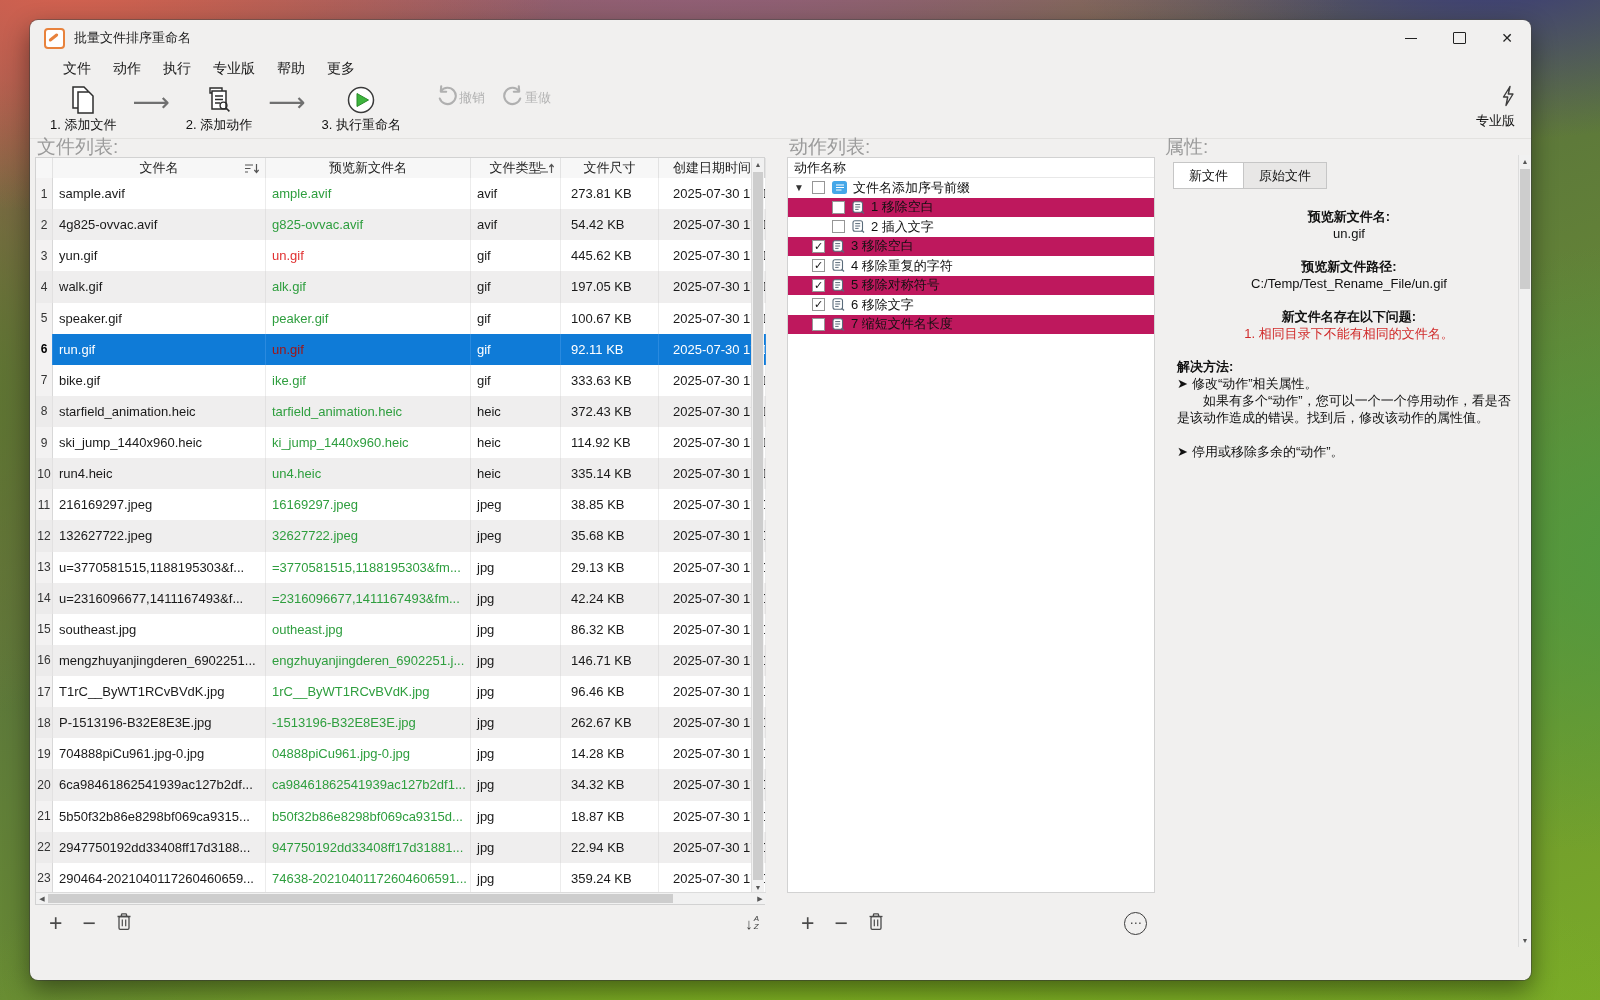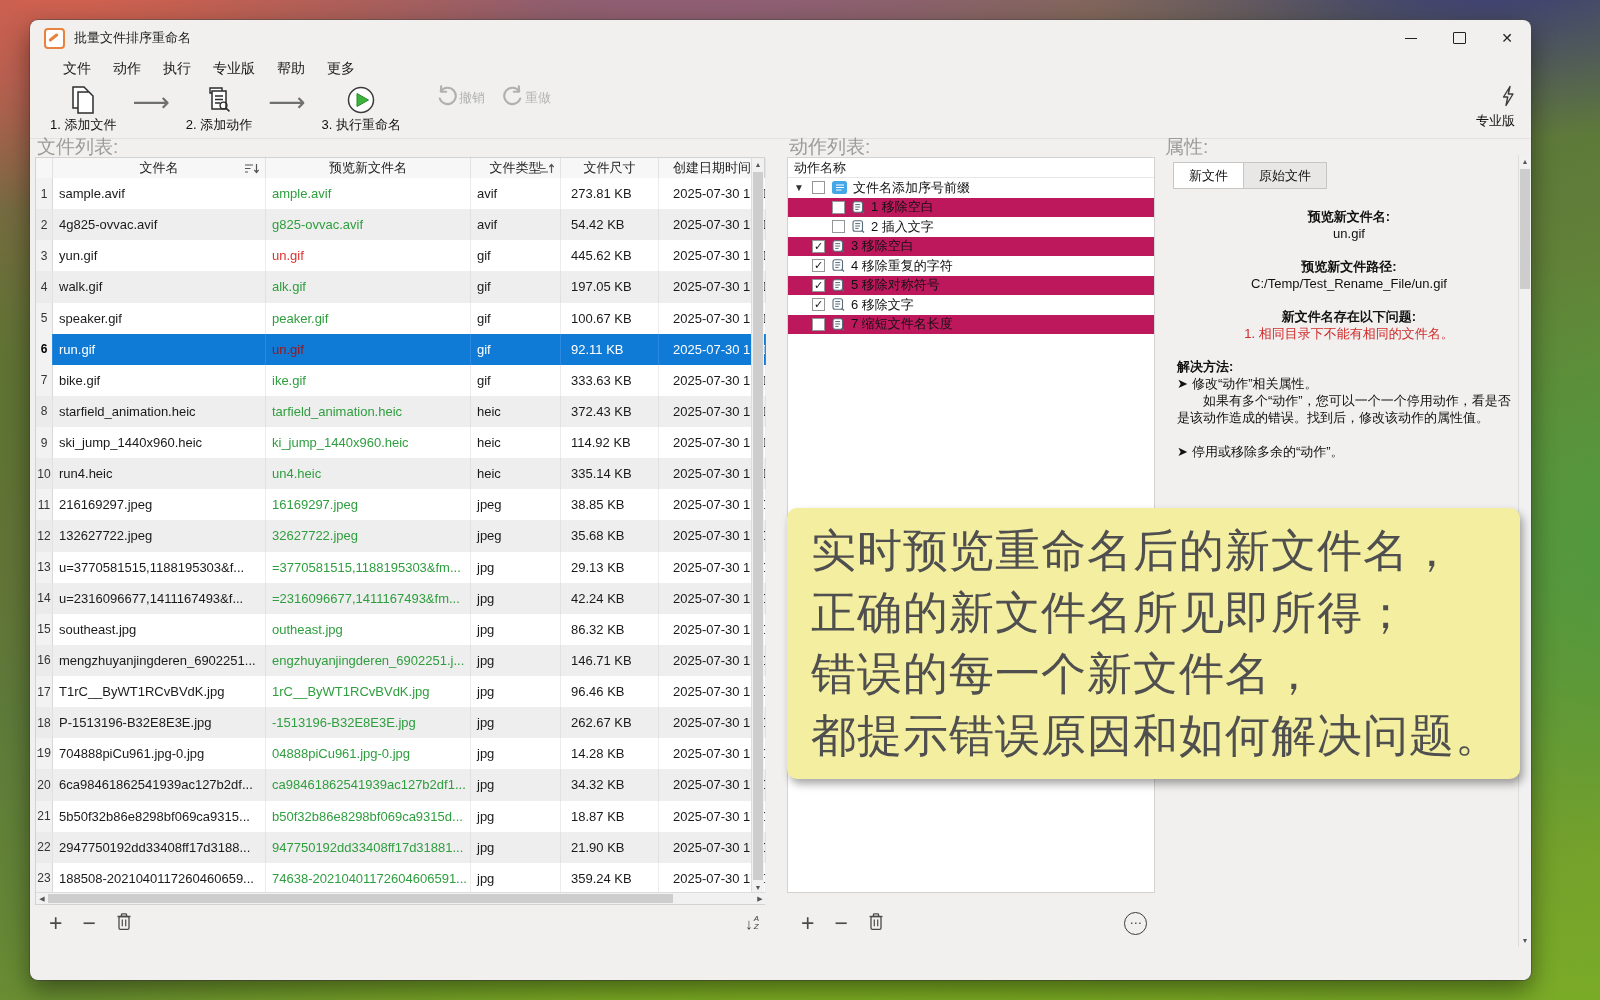--- a/index.html
+++ b/index.html
@@ -391,21 +391,21 @@
         </div>
         <div class="tr alt">
           <div class="td num" style="width:17px;flex:0 0 17px;">18</div>
           <div class="td c-name" style="width:213px;flex:0 0 213px;">P-1513196-B32E8E3E.jpg</div>
           <div class="td c-preview ok" style="width:205px;flex:0 0 205px;">-1513196-B32E8E3E.jpg</div>
           <div class="td c-type" style="width:90px;flex:0 0 90px;">jpg</div>
           <div class="td c-size" style="width:98px;flex:0 0 98px;">262.67 KB</div>
           <div class="td c-date" style="width:107px;flex:0 0 107px;">2025-07-30 17:0</div>
         </div>
         <div class="tr">
-          <div class="td num" style="width:17px;flex:0 0 17px;font-family:Liberation Mono, monospace;">19</div>
+          <div class="td num" style="width:17px;flex:0 0 17px;">19</div>
           <div class="td c-name" style="width:213px;flex:0 0 213px;">704888piCu961.jpg-0.jpg</div>
           <div class="td c-preview ok" style="width:205px;flex:0 0 205px;">04888piCu961.jpg-0.jpg</div>
           <div class="td c-type" style="width:90px;flex:0 0 90px;">jpg</div>
           <div class="td c-size" style="width:98px;flex:0 0 98px;">14.28 KB</div>
           <div class="td c-date" style="width:107px;flex:0 0 107px;">2025-07-30 17:0</div>
         </div>
         <div class="tr alt">
           <div class="td num" style="width:17px;flex:0 0 17px;">20</div>
           <div class="td c-name" style="width:213px;flex:0 0 213px;">6ca98461862541939ac127b2df...</div>
           <div class="td c-preview ok" style="width:205px;flex:0 0 205px;">ca98461862541939ac127b2df1...</div>
@@ -419,26 +419,26 @@
           <div class="td c-preview ok" style="width:205px;flex:0 0 205px;">b50f32b86e8298bf069ca9315d...</div>
           <div class="td c-type" style="width:90px;flex:0 0 90px;">jpg</div>
           <div class="td c-size" style="width:98px;flex:0 0 98px;">18.87 KB</div>
           <div class="td c-date" style="width:107px;flex:0 0 107px;">2025-07-30 17:0</div>
         </div>
         <div class="tr alt">
           <div class="td num" style="width:17px;flex:0 0 17px;">22</div>
           <div class="td c-name" style="width:213px;flex:0 0 213px;">2947750192dd33408ff17d3188...</div>
           <div class="td c-preview ok" style="width:205px;flex:0 0 205px;">947750192dd33408ff17d31881...</div>
           <div class="td c-type" style="width:90px;flex:0 0 90px;">jpg</div>
-          <div class="td c-size" style="width:98px;flex:0 0 98px;">21.90 KB</div>
+          <div class="td c-size" style="width:98px;flex:0 0 98px;">22.94 KB</div>
           <div class="td c-date" style="width:107px;flex:0 0 107px;">2025-07-30 17:0</div>
         </div>
         <div class="tr">
           <div class="td num" style="width:17px;flex:0 0 17px;">23</div>
-          <div class="td c-name" style="width:213px;flex:0 0 213px;">188508-2021040117260460659...</div>
+          <div class="td c-name" style="width:213px;flex:0 0 213px;">290464-2021040117260460659...</div>
           <div class="td c-preview ok" style="width:205px;flex:0 0 205px;">74638-20210401172604606591...</div>
           <div class="td c-type" style="width:90px;flex:0 0 90px;">jpg</div>
           <div class="td c-size" style="width:98px;flex:0 0 98px;">359.24 KB</div>
           <div class="td c-date" style="width:107px;flex:0 0 107px;">2025-07-30 17:0</div>
         </div>
       </div>
     <div class="vscroll">
       <span class="sarrow up">▲</span>
       <span class="thumb"></span>
       <span class="sarrow down">▼</span>
@@ -613,20 +613,14 @@
           <div class="sol gap"><span class="bullet">➤</span><span>停用或移除多余的“动作”。</span></div>
         </div>
     </div>
   </div>
   <div class="props-scroll">
     <span class="sarrow up">▲</span>
     <span class="thumb"></span>
     <span class="sarrow down">▼</span>
   </div>
 
-  <div class="tooltip" id="tooltip">
-      <div class="line">实时预览重命名后的新文件名，</div>
-      <div class="line">正确的新文件名所见即所得；</div>
-      <div class="line">错误的每一个新文件名，</div>
-      <div class="line">都提示错误原因和如何解决问题。</div>
-    </div>
 
 </div>
 
 </body></html>

